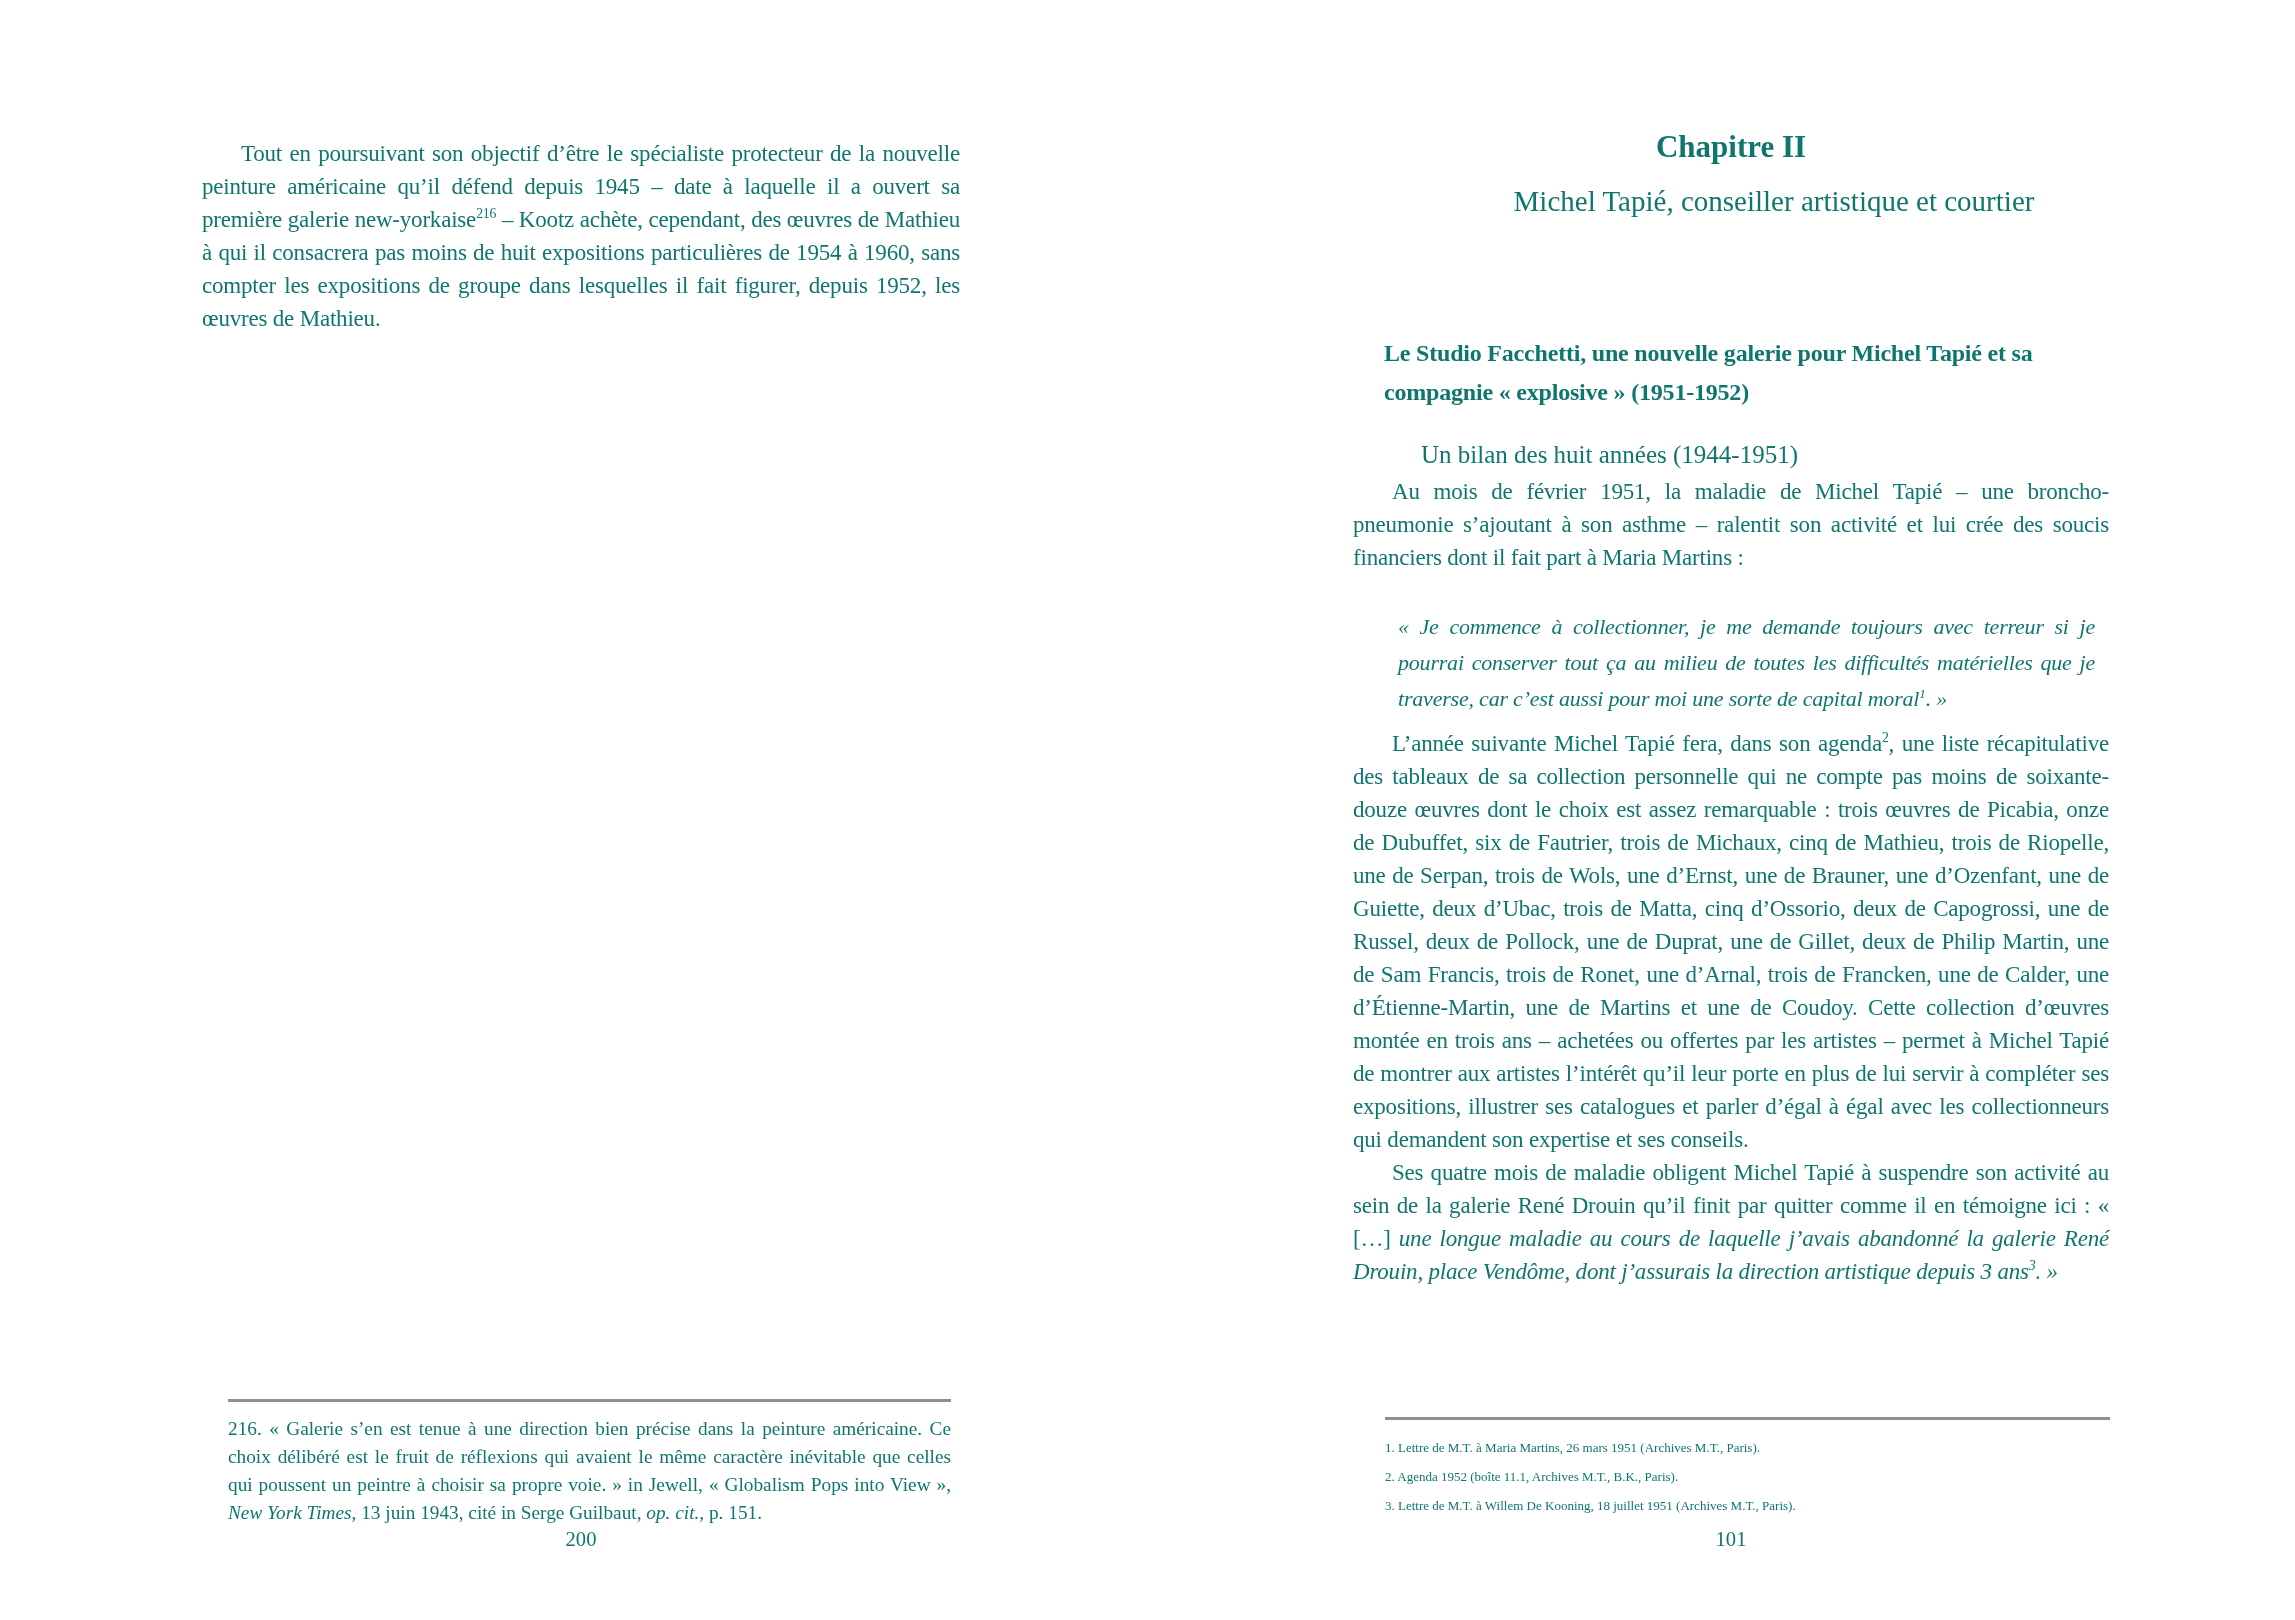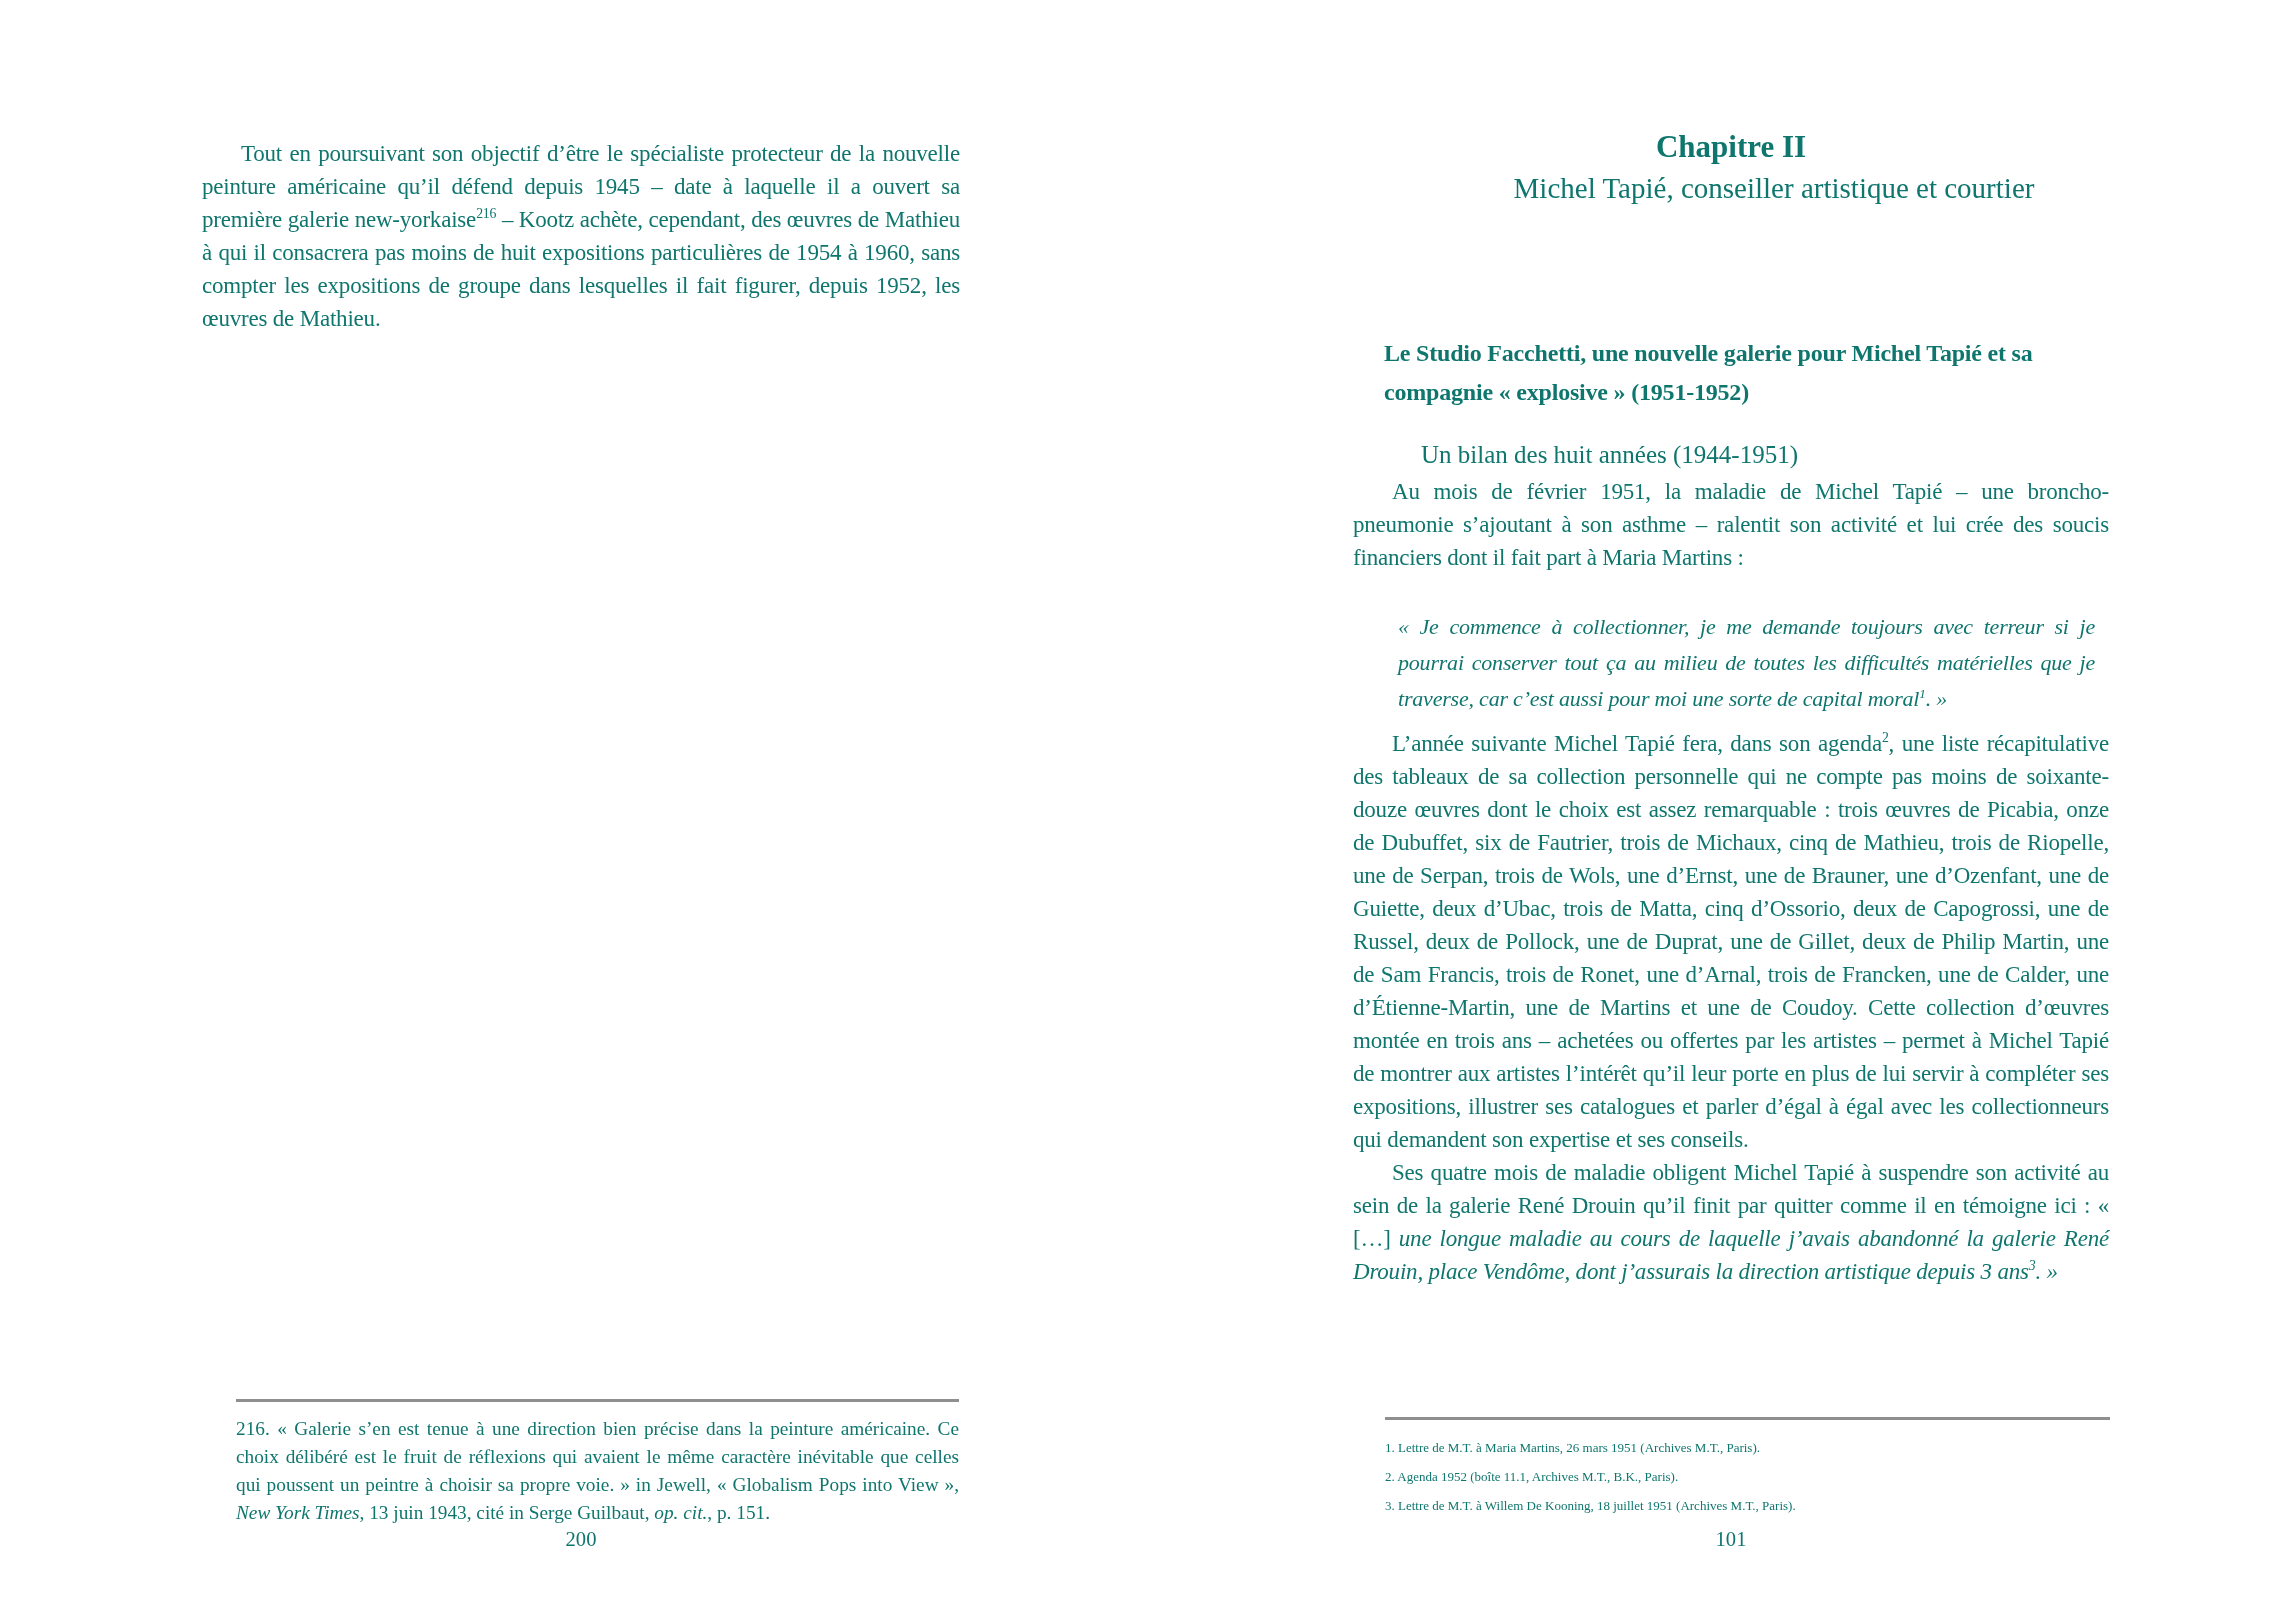--- a/index.html
+++ b/index.html
@@ -28,21 +28,21 @@
   sup {
     font-size: 0.6em;
     vertical-align: super;
     line-height: 0;
   }
 
   
   .left-main { position: absolute; top: 137px; left: 0; width: 758px; }
 
   .fn-block { position: absolute; }
-  .fn-block-left  { top: 1399px; left: 34px; width: 723px; }
+  .fn-block-left  { top: 1399px; left: 26px; width: 723px; }
   .fn-block-right { top: 1417px; left: 32px; width: 725px; }
   .fn-rule { height: 2.6px; background: #8f8f8f; border: 0; margin: 0 0 13px 0; }
   .fn-text {
     font-size: 19.3px;
     line-height: 28px;
     margin: 0;
   }
   .fn-justify { text-align: justify; }
   .fn-line { font-size: 13px; line-height: 29px; margin: 0; }
 
@@ -61,21 +61,21 @@
     top: 129px;
     left: 0;
     width: 100%;
     text-align: center;
     font-size: 31px;
     font-weight: bold;
     margin: 0;
   }
   .subtitle {
     position: absolute;
-    top: 172px;
+    top: 185px;
     left: 0;
     width: 100%;
     text-align: center;
     text-indent: 86px;
     white-space: nowrap;
     font-size: 29px;
     font-weight: normal;
     margin: 0;
   }
   .section-heading {

